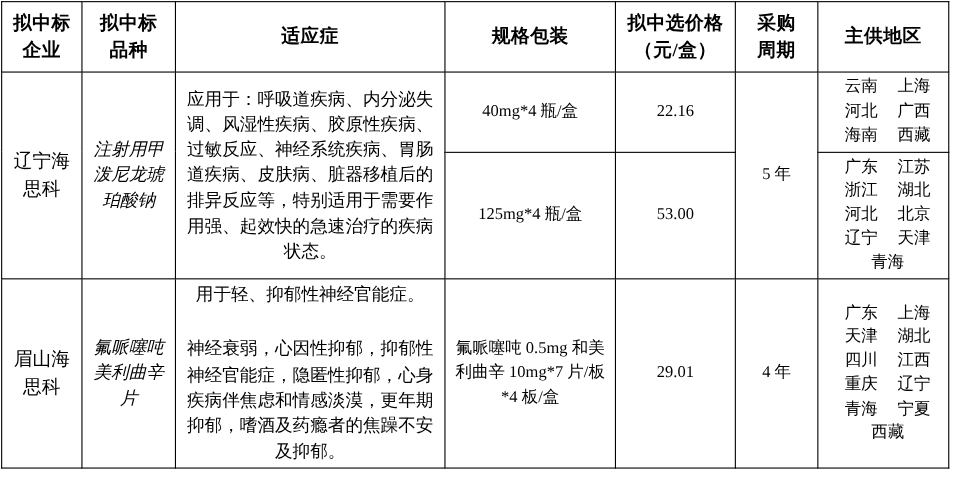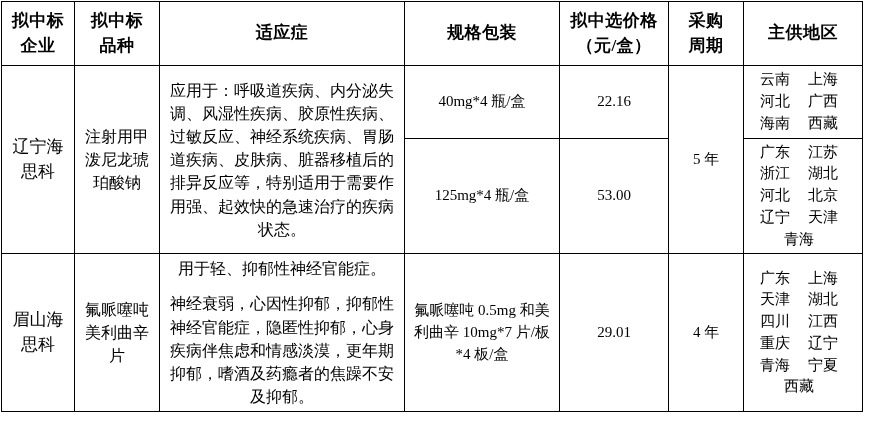--- a/index.html
+++ b/index.html
@@ -42,33 +42,34 @@
   .col-cycle     { width: 70px; }
   .col-region    { width: 114px; }
 
   td.cell-company {
     font-size: 17px;
     line-height: 1.7;
   }
   td.cell-variety {
     font-size: 16px;
     line-height: 1.7;
+    font-style: italic;
   }
   td.cell-indication {
     text-align: left;
     font-size: 16px;
     line-height: 1.72;
     padding: 6px 6px 6px 7px;
     vertical-align: top;
   }
   .indication-block {
     display: block;
   }
   .indication-block + .indication-block {
-    margin-top: 12px;
+    margin-top: 26px;
   }
   td.cell-spec {
     font-size: 15px;
     line-height: 1.6;
   }
   td.cell-price {
     font-size: 15px;
   }
   td.cell-cycle {
     font-size: 15px;
@@ -80,21 +81,21 @@
   }
   .region-grid {
     display: flex;
     flex-wrap: wrap;
     justify-content: center;
     gap: 0 10px;
   }
   .region-grid span {
     display: inline-block;
     min-width: 38px;
-    text-align: left;
+    text-align: right;
   }
   .th-line {
     display: block;
   }
 </style>
 </head>
 <body>
 
 <table id="bid-table">
   <thead>

